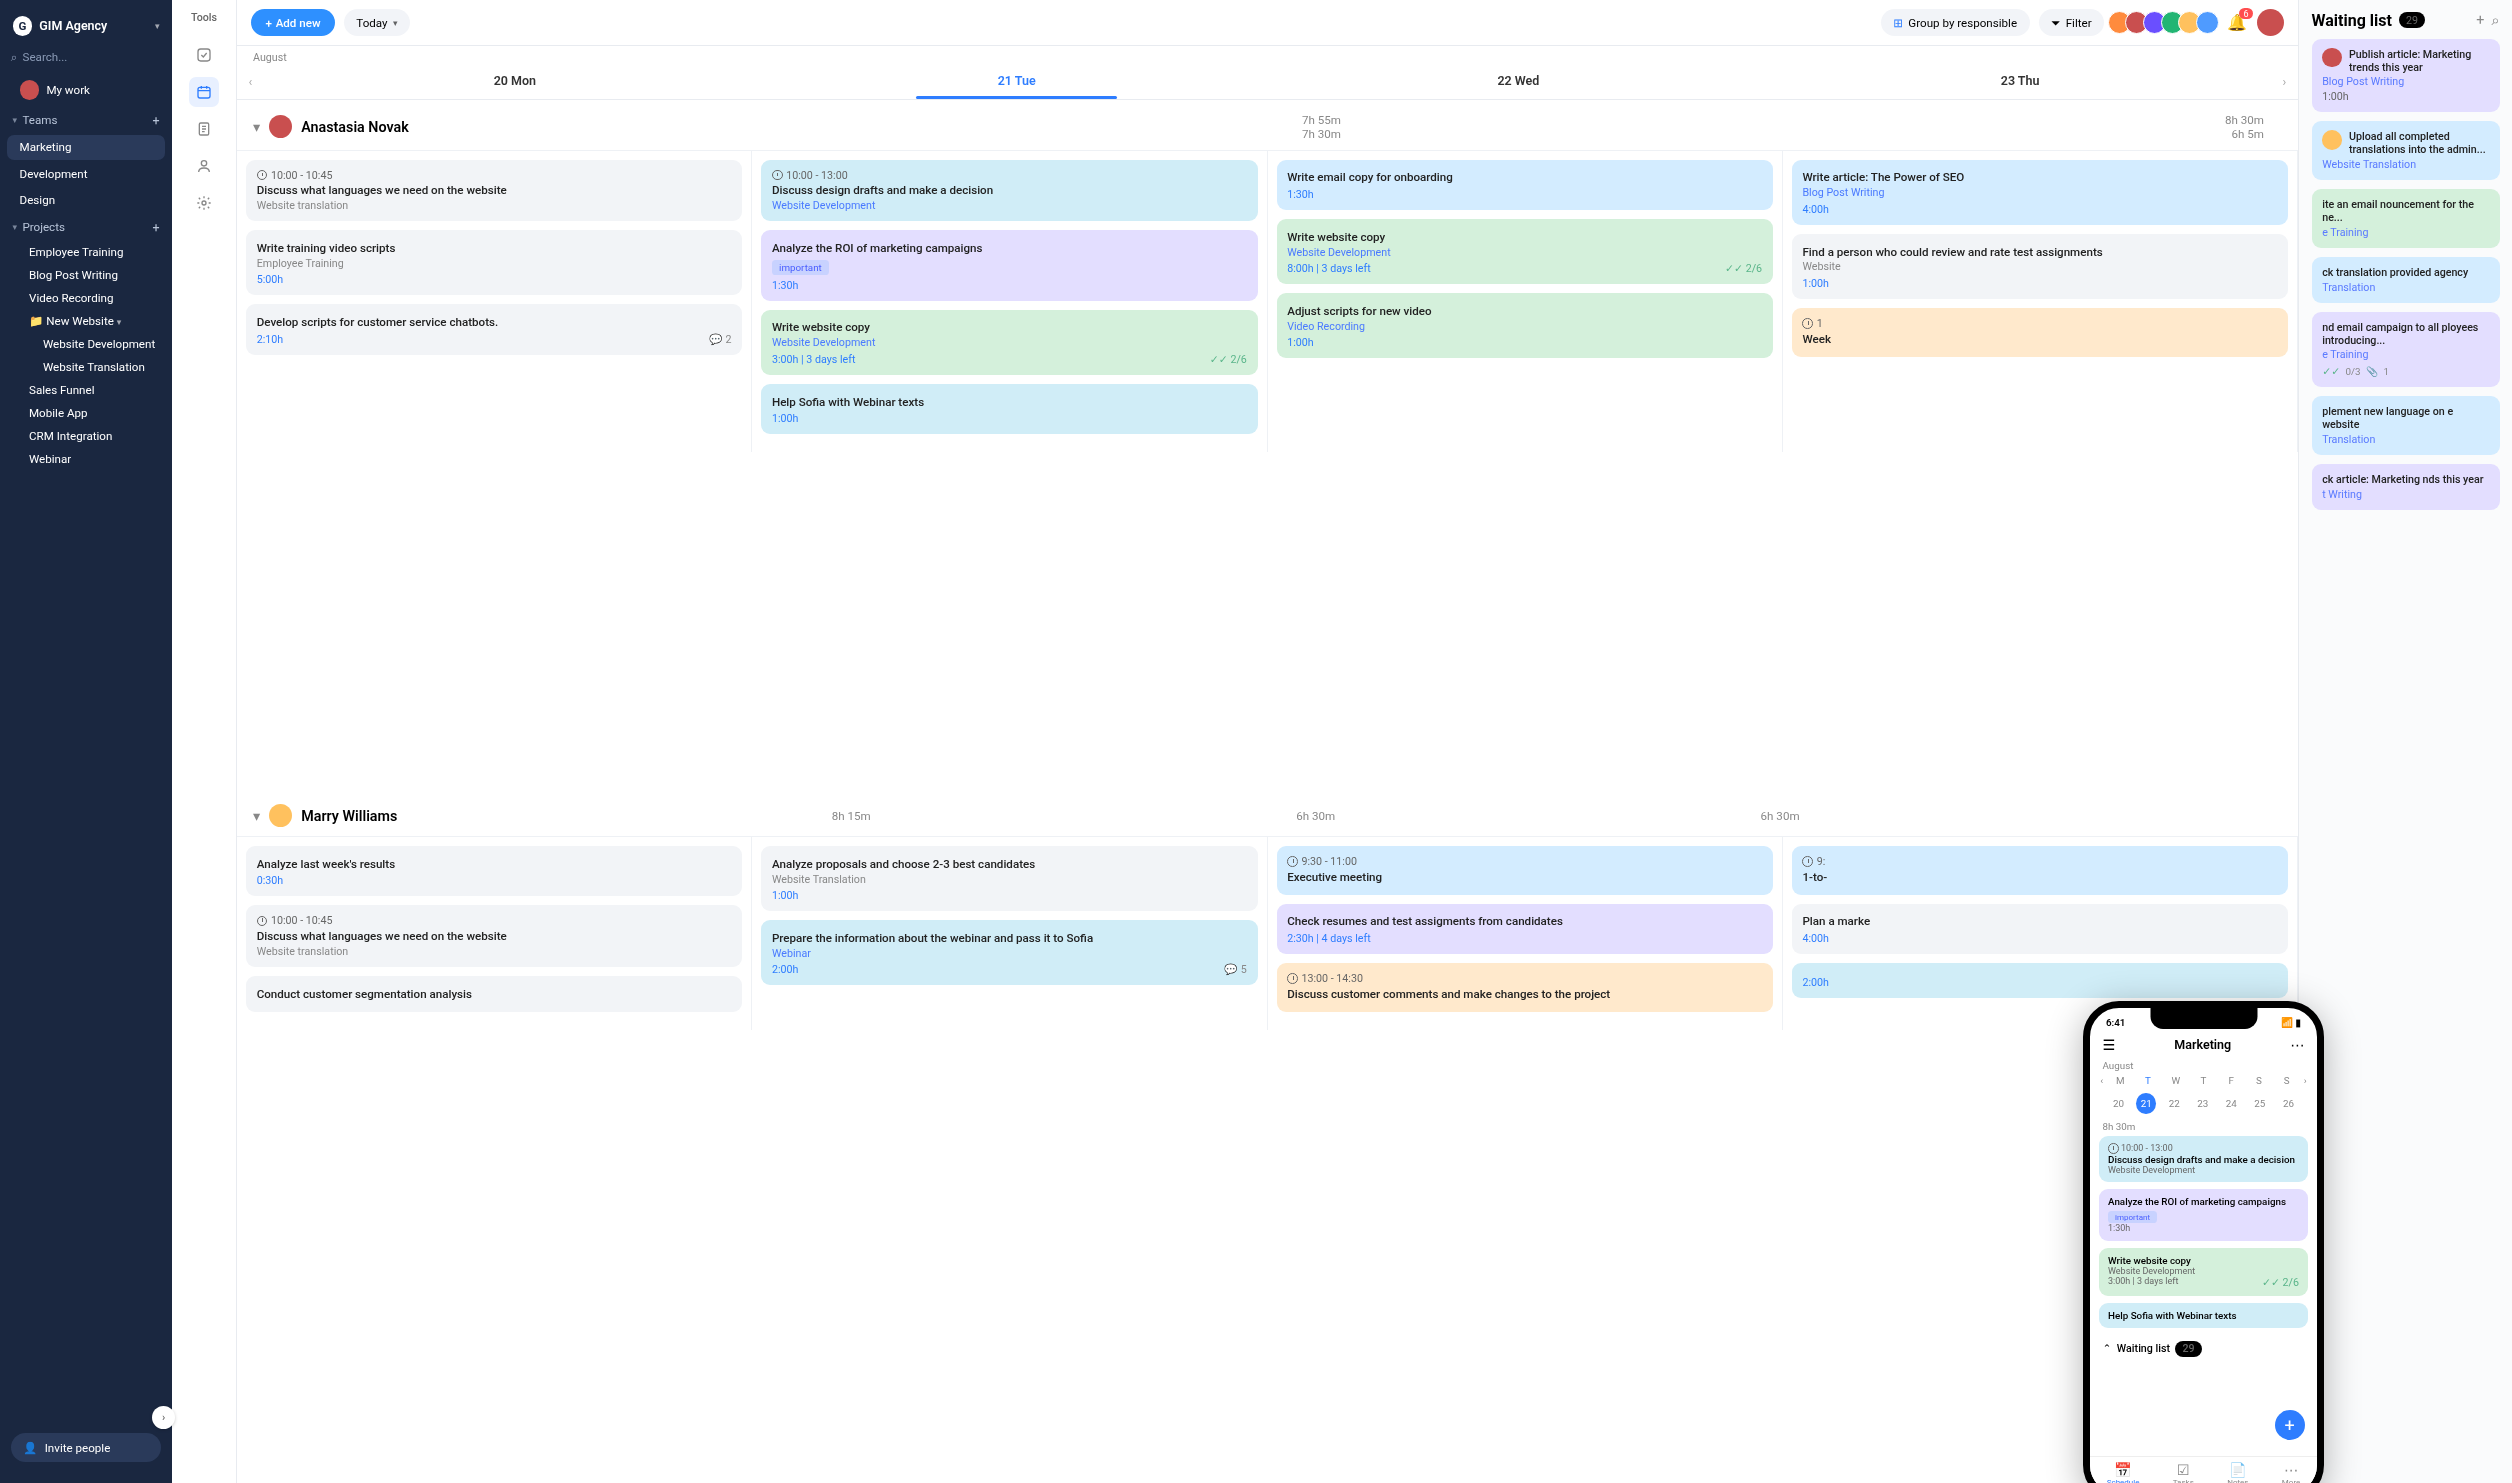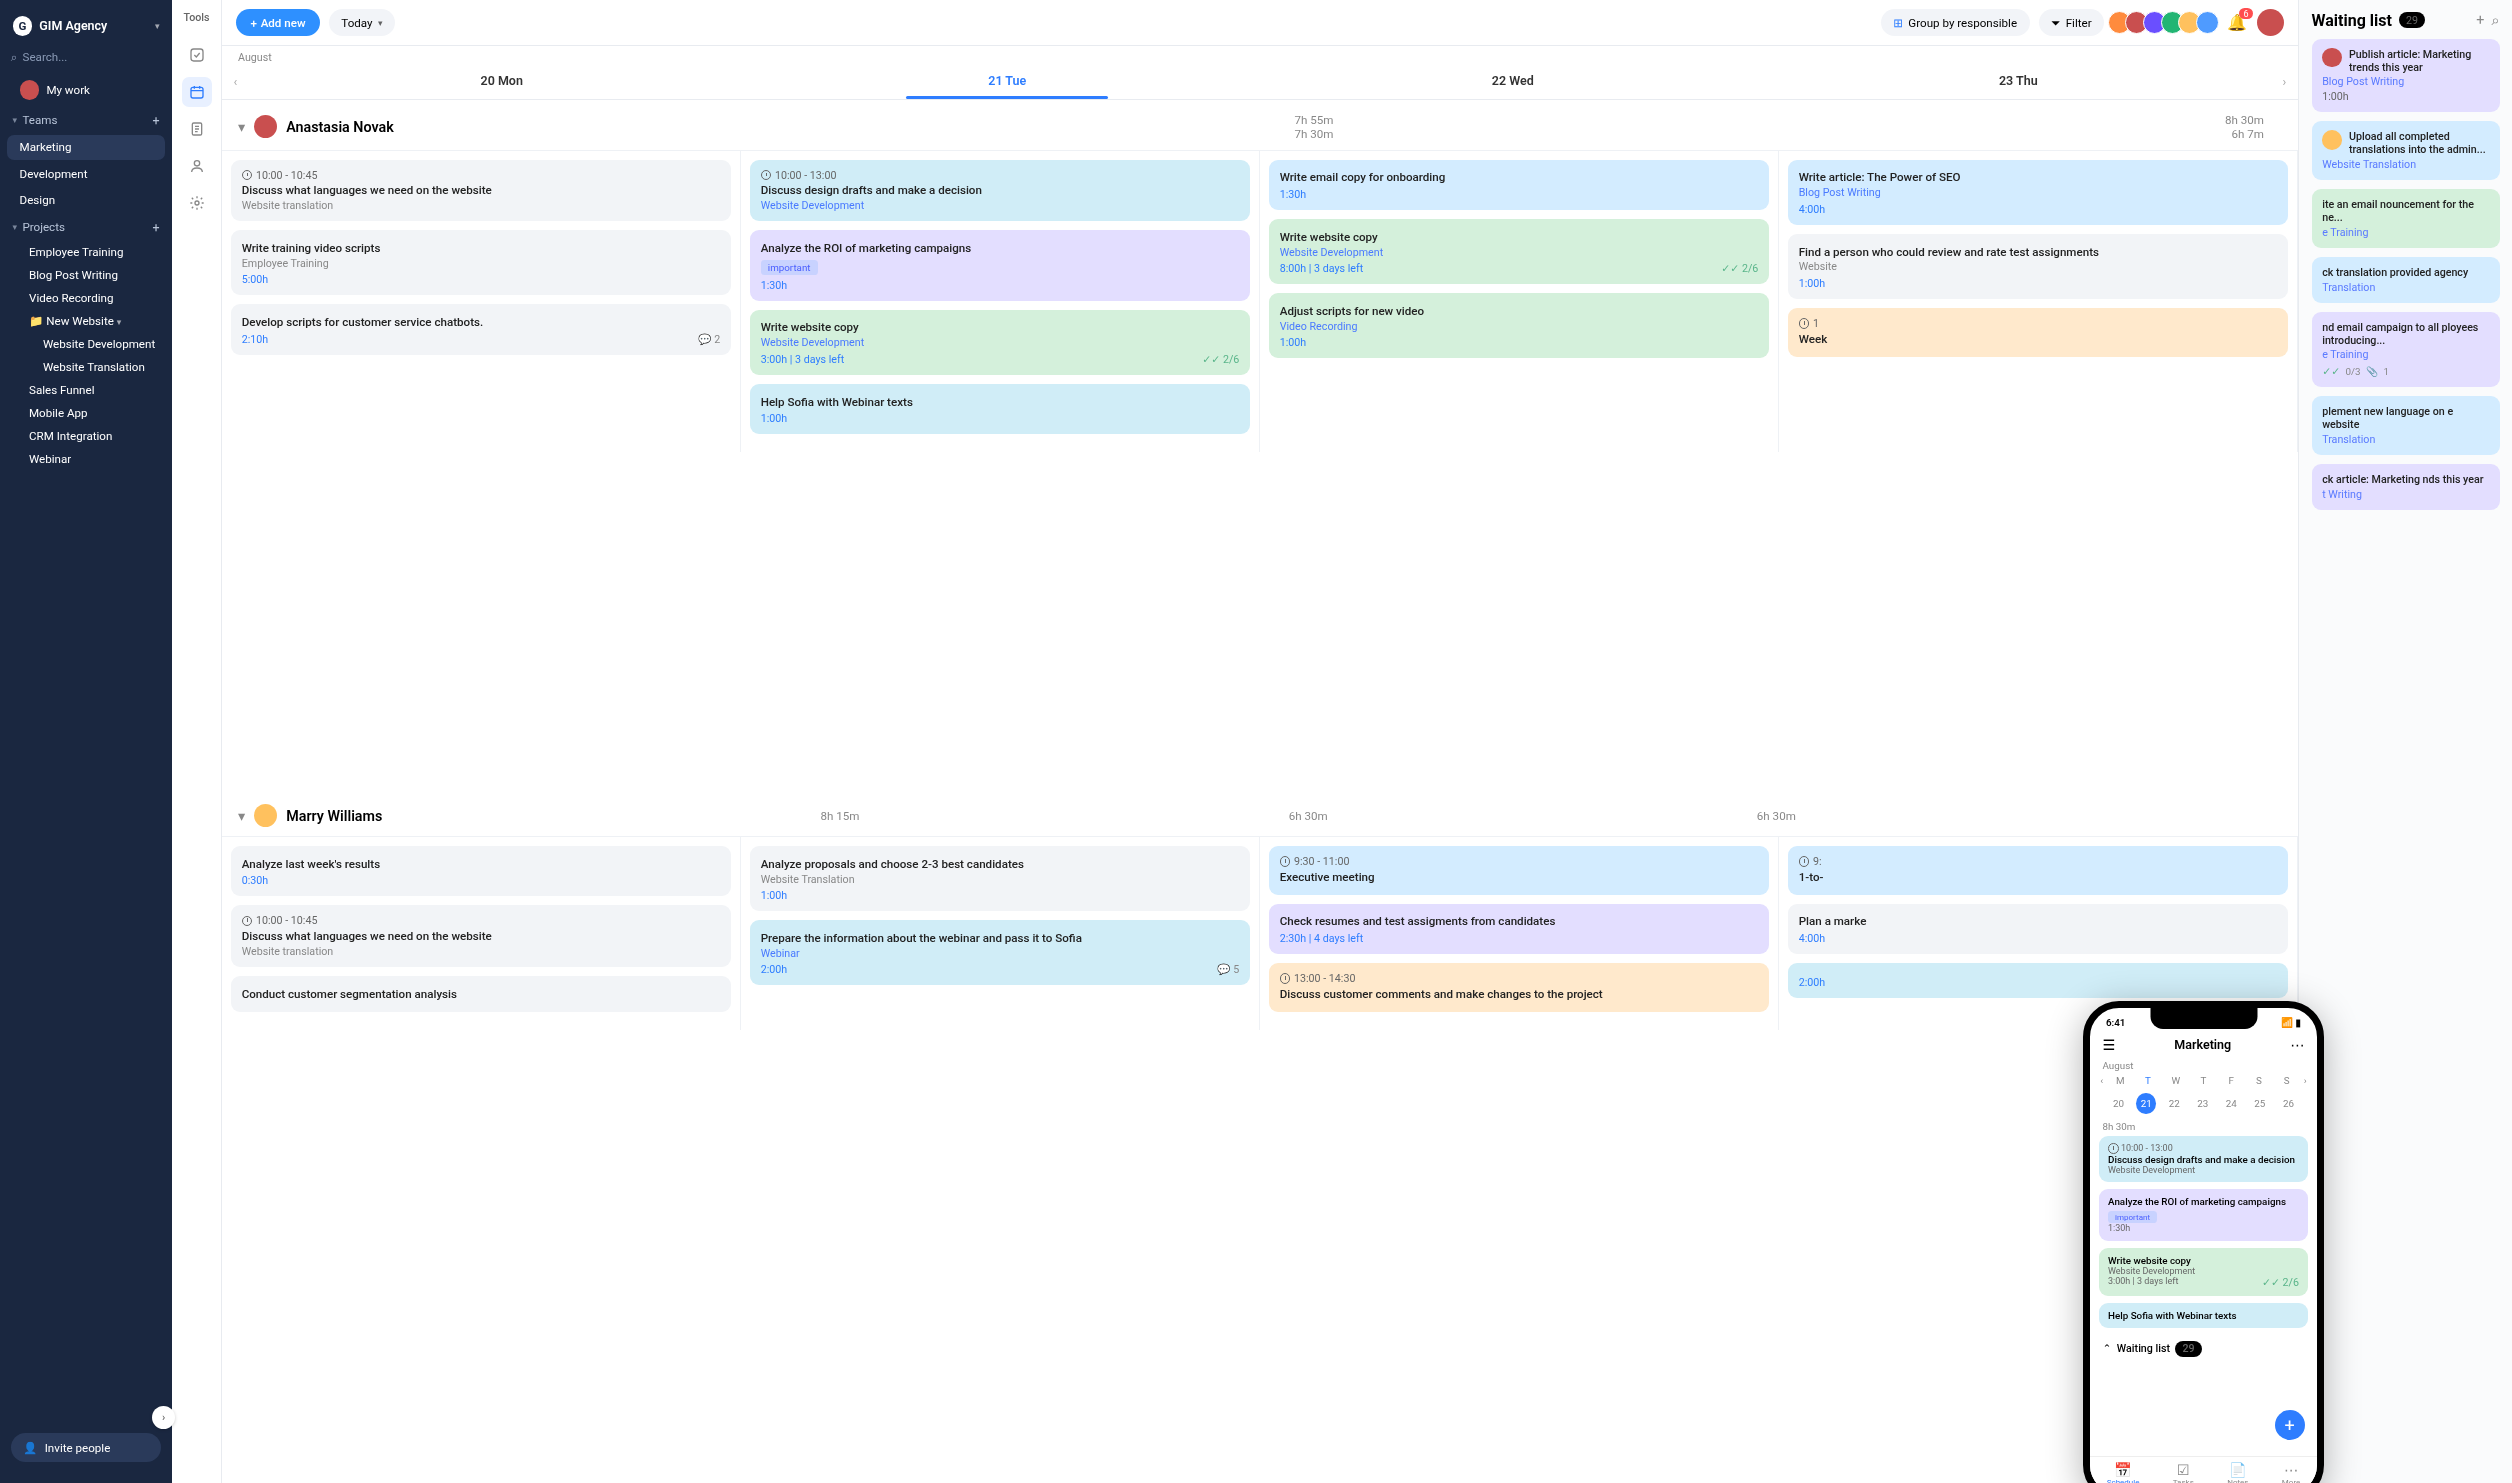--- a/index.html
+++ b/index.html
@@ -14,21 +14,21 @@
 .nav-item { display:flex; align-items:center; gap:7.1px; padding:5.4px 12.5px; font-size:11.6px; cursor:pointer; border-radius:7.1px; margin:1.8px 7.1px; }
 .nav-item.active { background:#2a3a5a; }
 .nav-item .avatar { width:19.7px; height:19.7px; border-radius:50%; background:#c94f4f; }
 .section-hdr { display:flex; align-items:center; padding:5.4px 12.5px; font-size:11.6px; color:#b8c4d8; gap:5.4px; }
 .section-hdr .plus { margin-left:auto; font-size:12.5px; cursor:pointer; }
 .sub-item { padding:4.5px 12.5px 4.5px 29px; font-size:11.6px; cursor:pointer; }
 .sub-sub { padding-left:43px; }
 .invite { margin:auto 10.7px 10.7px; display:flex; align-items:center; gap:7.1px; background:#2a3a5a; border-radius:16px; padding:7.1px 12.5px; font-size:11.6px; cursor:pointer; }
 .collapse { position:absolute; bottom:54px; left:152px; width:23px; height:23px; border-radius:50%; background:#fff; color:#555; display:flex; align-items:center; justify-content:center; cursor:pointer; box-shadow:0 0.9px 3.6px rgba(0,0,0,.2); font-size:10.7px; }
 
-.tools-rail { width:50px; background:#fff; border-right:0.9px solid #e8ebf0; display:flex; flex-direction:column; align-items:center; padding-top:10.7px; gap:7.1px; }
+.tools-rail { width:65px; background:#fff; border-right:0.9px solid #e8ebf0; display:flex; flex-direction:column; align-items:center; padding-top:10.7px; gap:7.1px; }
 .tools-label { font-size:10.7px; color:#666; font-weight:500; margin-bottom:9px; }
 .rail-btn { width:30px; height:30px; border-radius:7.1px; display:flex; align-items:center; justify-content:center; cursor:pointer; color:#888; }
 .rail-btn.active { background:#e8f0ff; color:#2e7dff; }
 .rail-btn svg { width:16px; height:16px; }
 
 .main { flex:1; display:flex; flex-direction:column; min-width:0; }
 .toolbar { display:flex; align-items:center; padding:9px 14.3px; gap:9px; border-bottom:0.9px solid #e8ebf0; }
 .btn-add { background:#2e90ff; color:#fff; border-radius:16px; padding:6.3px 14.3px; font-size:11.6px; font-weight:500; cursor:pointer; display:flex; align-items:center; gap:3.6px; }
 .btn-today { background:#f2f4f8; border-radius:16px; padding:6.3px 12.5px; font-size:11.6px; cursor:pointer; display:flex; align-items:center; gap:5.4px; }
 .toolbar-spacer { flex:1; }
@@ -231,21 +231,21 @@
     <div class="board" id="board" style="flex-direction: column;">
         <div style="flex: 1 1 0%;">
           <div style="display: flex; align-items: center; padding: 12.5px 16px 9px; gap: 9px; border-bottom: 0.9px solid rgb(238, 241, 245);">
             <span style="color: rgb(136, 136, 136);">▾</span>
             <div style="width: 23px; height: 23px; border-radius: 50%; background: rgb(201, 79, 79);"></div>
             <span style="font-weight: 600;">Anastasia Novak</span>
             <div style="flex: 1 1 0%; display: grid; grid-template-columns: repeat(2, 1fr); text-align: right; font-size: 11.6px; color: rgb(136, 136, 136); padding-right: 18px;">
               <span>7h 55m</span>
               <span>8h 30m</span>
               <span>7h 30m</span>
-              <span>6h 7m</span>
+              <span>6h 5m</span>
             </div>
           </div>
           <div style="display: grid; grid-template-columns: repeat(4, 1fr);">
             <div class="cell">
               <div class="card c-gray">
                 <div class="time"><span class="clock-ic"></span> 10:00 - 10:45</div>
                 <div class="title">Discuss what languages we need on the website</div>
                 <div class="proj" style="color:#888">Website translation</div>
               </div>
               <div class="card c-gray">

